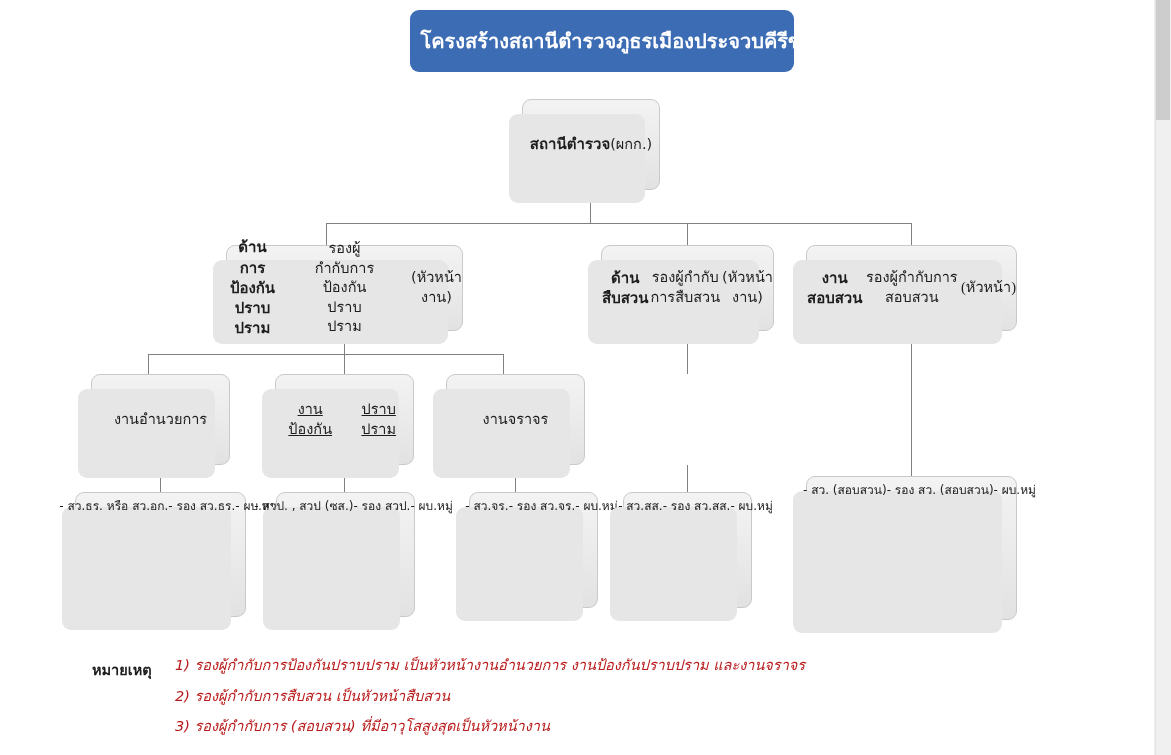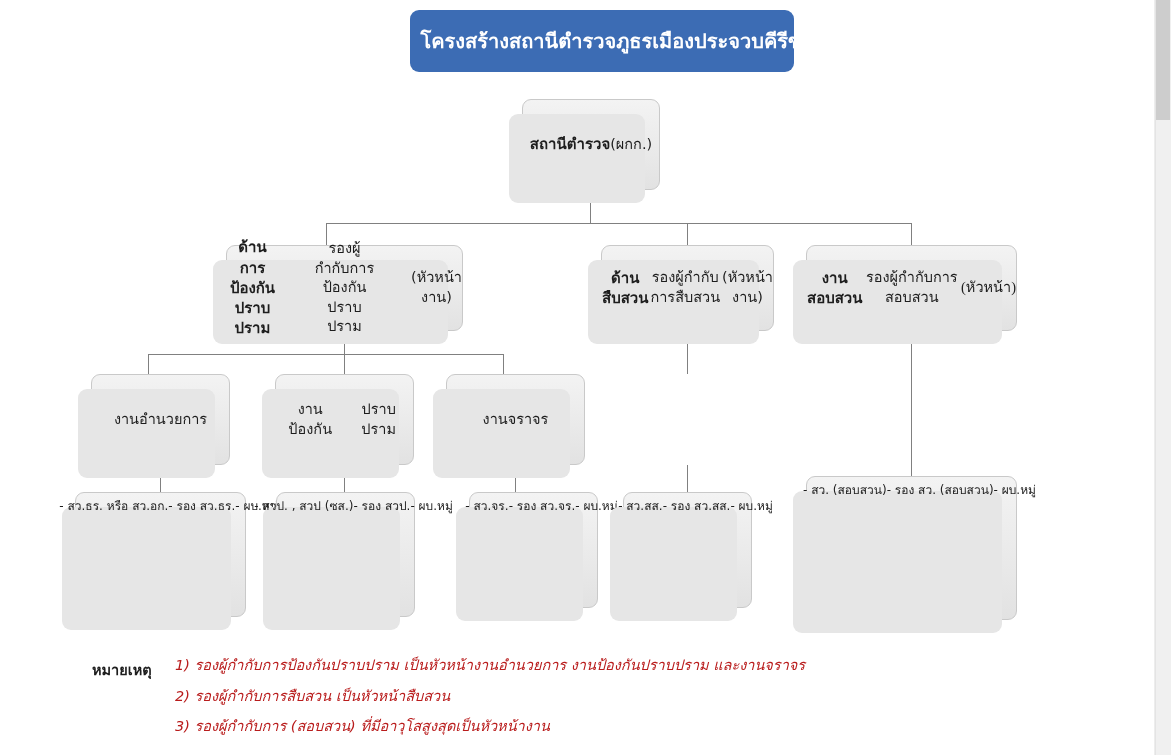--- a/index.html
+++ b/index.html
@@ -190,21 +190,21 @@
   <div class="node" style="left:806px; top:245px; width:211px; height:86px;font-family:Liberation Serif, serif;">
     <div class="t1">งานสอบสวน</div>
     <div class="t2">รองผู้กำกับการสอบสวน</div>
     <div class="t2">(หัวหน้า)</div>
   </div>
 
   <div class="node" style="left:91px; top:374px; width:139px; height:91px;">
     <div class="t2">งานอำนวยการ</div>
   </div>
 
-  <div class="node" style="left:275px; top:374px; width:139px; height:91px;">
+  <div class="node" style="left:275px; top:374px; width:139px; height:91px;text-decoration:underline;">
     <div class="t2">งานป้องกัน</div>
     <div class="t2">ปราบปราม</div>
   </div>
 
   <div class="node" style="left:446px; top:374px; width:139px; height:91px;">
     <div class="t2">งานจราจร</div>
   </div>
 
 
   <div class="node leaf" style="left:75px; top:492px; width:171px; height:125px;">

